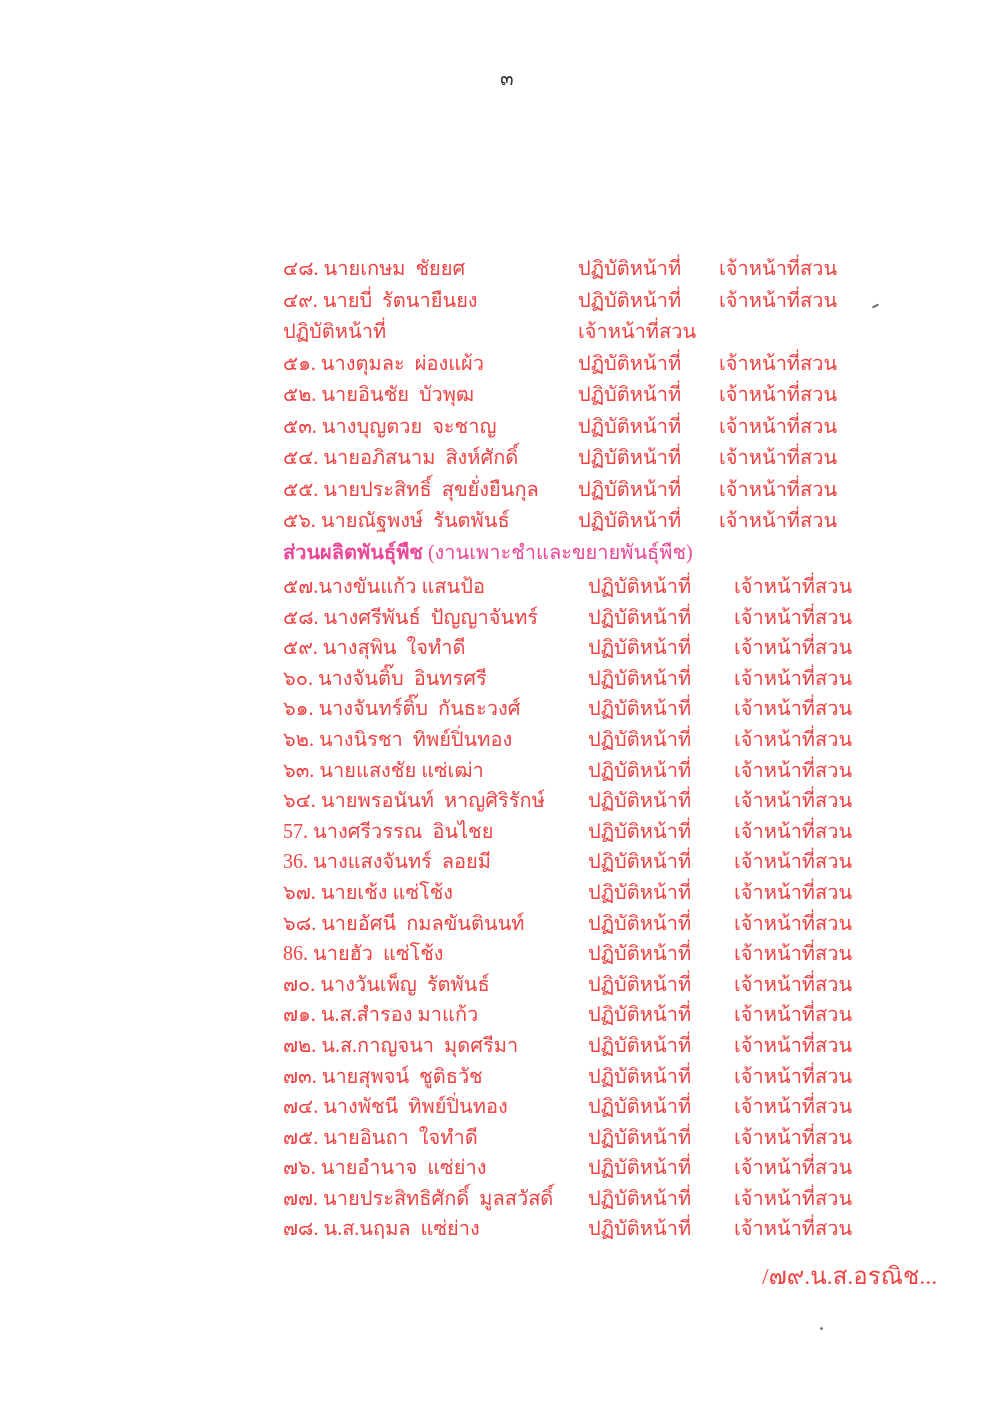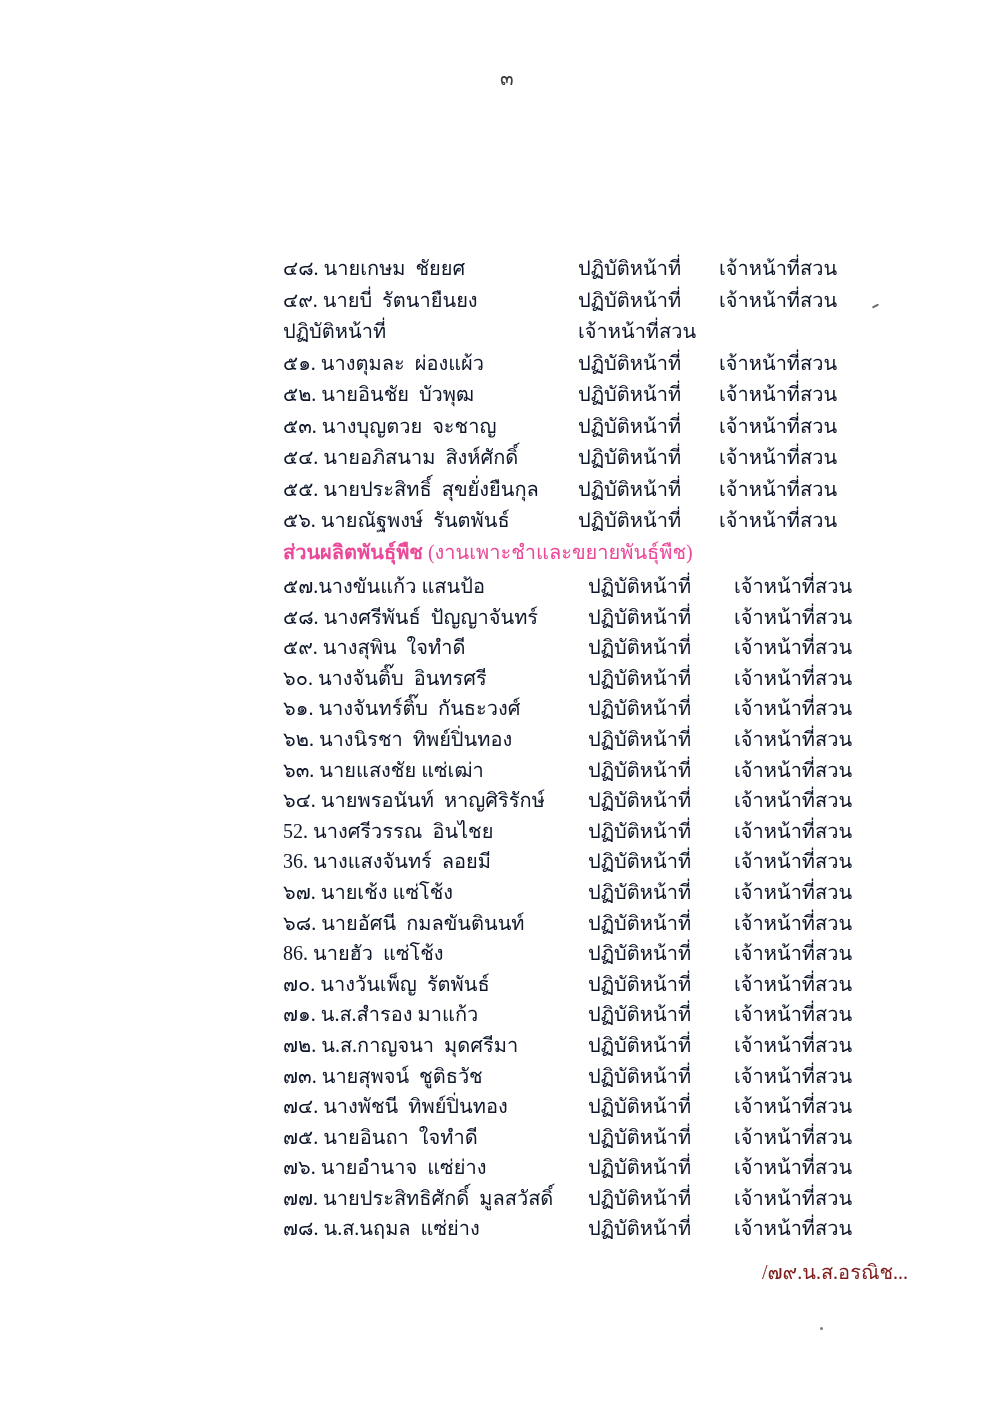--- a/index.html
+++ b/index.html
@@ -19,39 +19,39 @@
     color:#3c3c3c;
   }
   .rows { position:absolute; left:0; right:0; }
   .rows-1 { top:252px; }
   .rows-2 { top:570px; }
   .row {
     display:grid;
     align-items:center;
     white-space:pre;
     font-size:20px;
-    color:#0f172a;
+    color:#ef4444;
   }
   .rows-1 .row { height:31.5px; grid-template-columns:295px 141px auto; padding-left:283px; }
   .rows-2 .row { height:30.6px; grid-template-columns:305px 146px auto; padding-left:283px; }
   .cell { overflow:visible; }
   .section-header {
     position:absolute;
     top:537px; left:283px;
     font-size:20px;
     height:30px; line-height:30px;
     color:#ec4899;
     white-space:pre;
   }
   .section-header .bold { font-weight:bold; }
   .continuation {
     position:absolute;
     top:1256px; left:762px;
-    font-size:20px;
-    color:#7f1d1d;
+    font-size:24px;
+    color:#ef4444;
     white-space:pre;
   }
   .tick-artifact {
     position:absolute;
     top:305px; left:872px;
     width:7px; height:2px;
     background:#6a6a6a;
     transform:rotate(-28deg);
     border-radius:1px;
   }
@@ -174,21 +174,21 @@
         <span class="cell">เจ้าหน้าที่สวน</span>
       </div>
 
       <div class="row">
         <span class="cell">๖๔. นายพรอนันท์  หาญศิริรักษ์</span>
         <span class="cell">ปฏิบัติหน้าที่</span>
         <span class="cell">เจ้าหน้าที่สวน</span>
       </div>
 
       <div class="row">
-        <span class="cell">52. นางศรีวรรณ  อินไชย</span>
+        <span class="cell">57. นางศรีวรรณ  อินไชย</span>
         <span class="cell">ปฏิบัติหน้าที่</span>
         <span class="cell">เจ้าหน้าที่สวน</span>
       </div>
 
       <div class="row">
         <span class="cell">36. นางแสงจันทร์  ลอยมี</span>
         <span class="cell">ปฏิบัติหน้าที่</span>
         <span class="cell">เจ้าหน้าที่สวน</span>
       </div>
 

